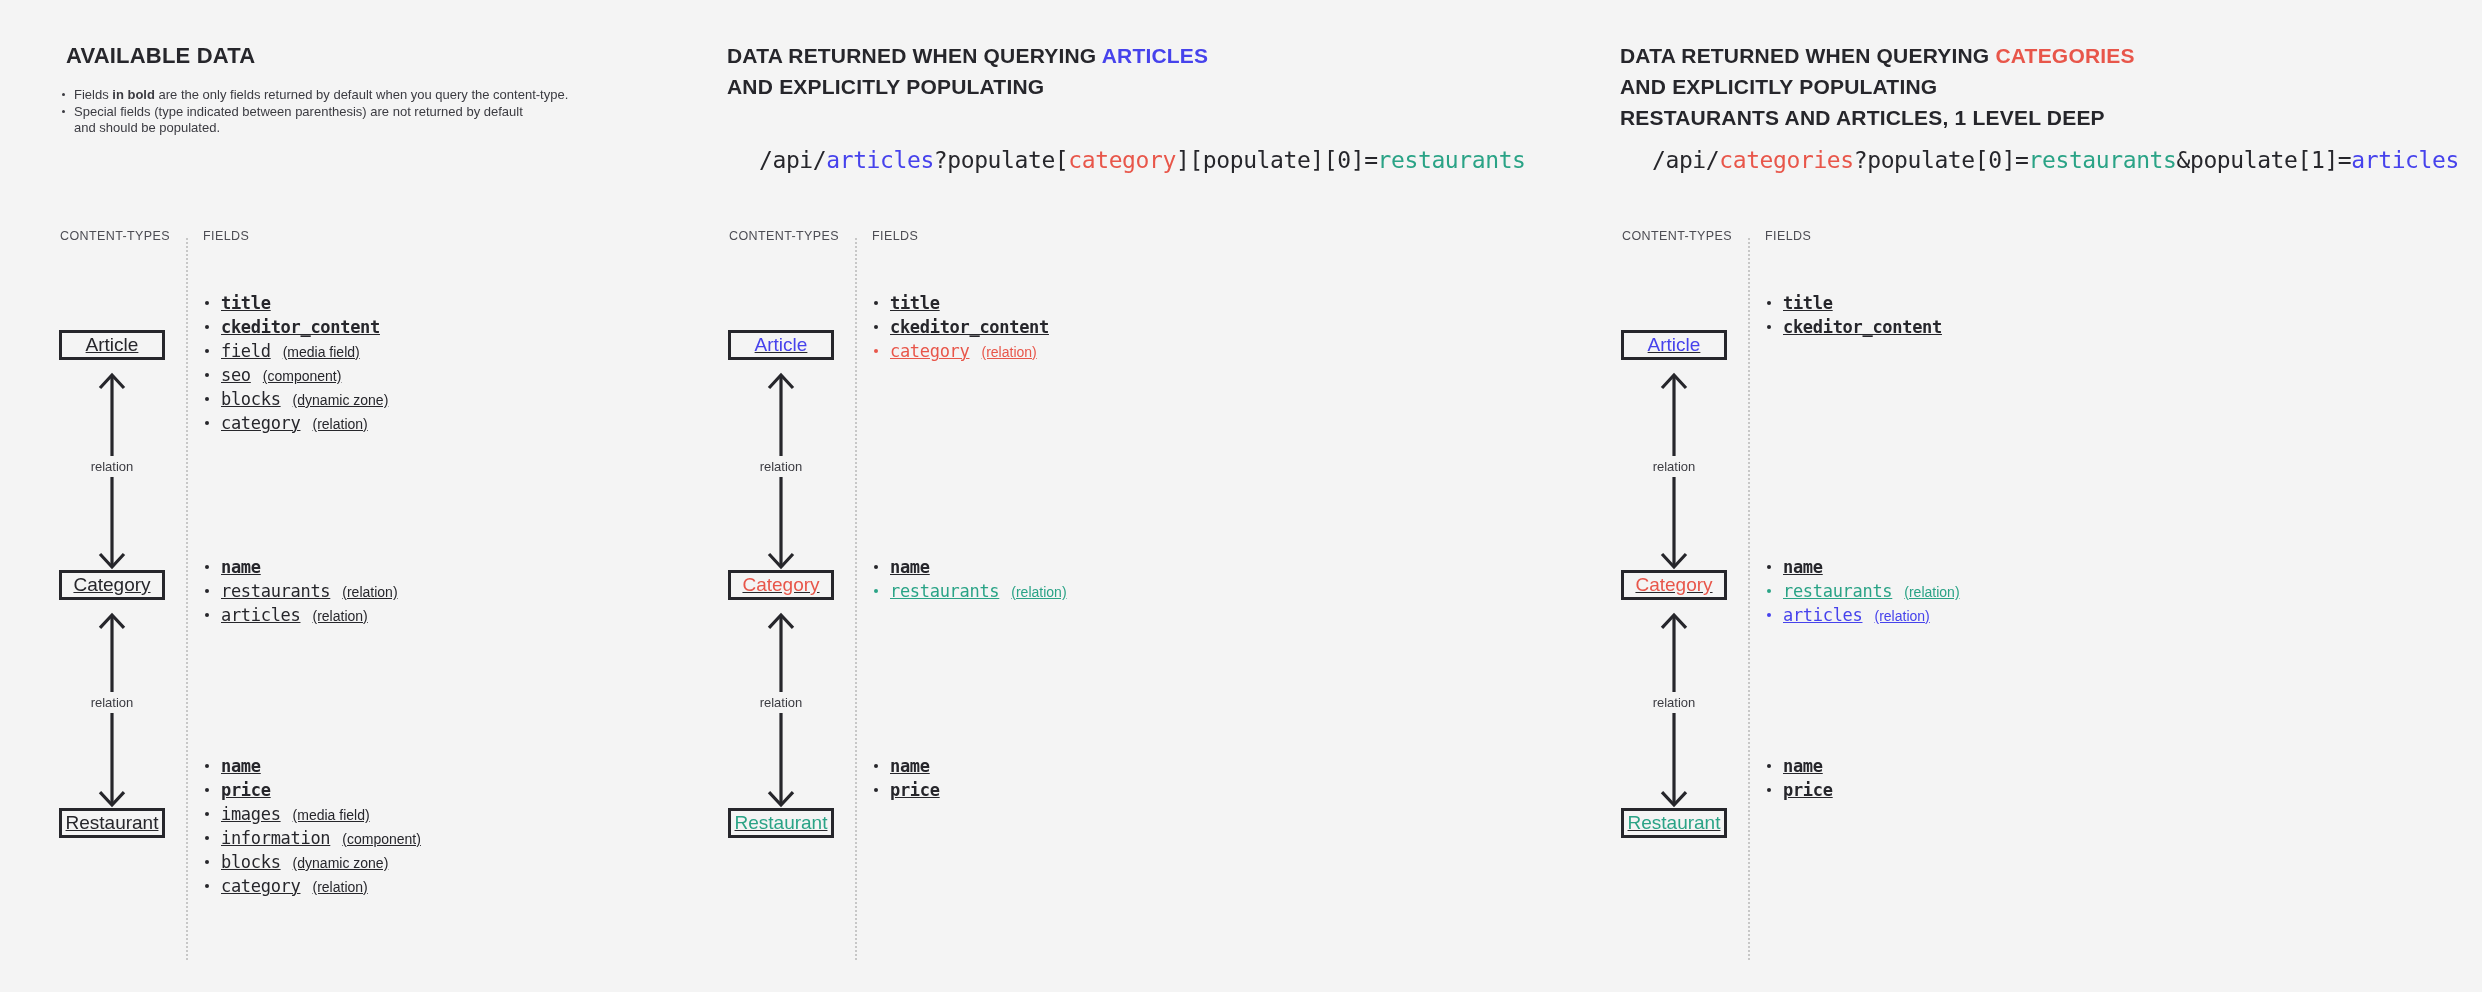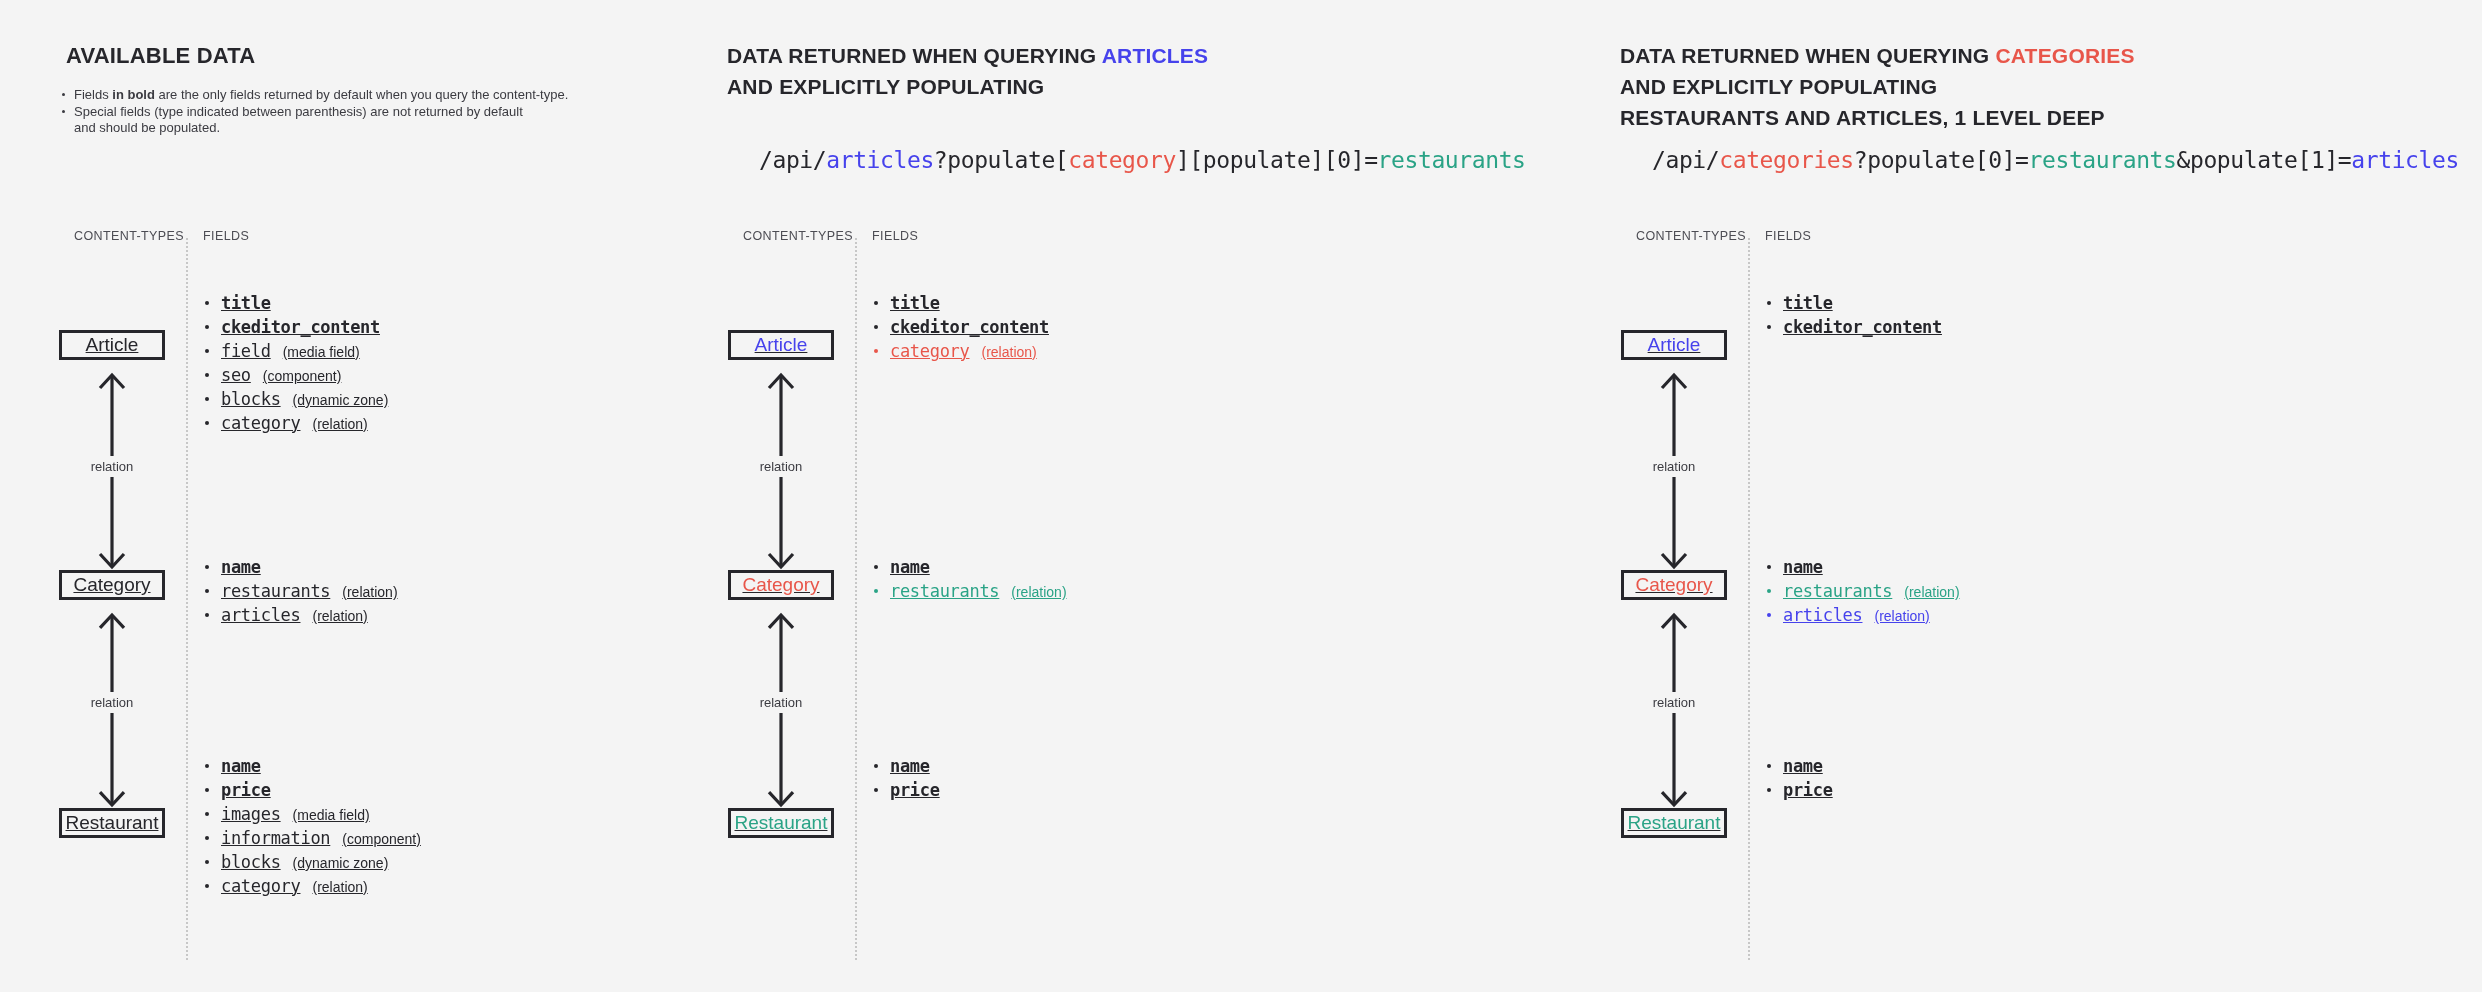--- a/index.html
+++ b/index.html
@@ -18,21 +18,21 @@
   .note-list{position:absolute;left:4px;top:87px;width:620px;}
   .note-row{display:flex;align-items:baseline;font-size:13px;line-height:16.5px;color:var(--c-note,#3b3b41);}
   .note-bullet{align-self:flex-start;margin-top:6px;flex:0 0 auto;width:3px;height:3px;border-radius:50%;
                background:currentColor;margin-right:9px;}
   .note-text{white-space:pre-line;}
 
   .api-line{position:absolute;left:0;top:147px;font-family:"DejaVu Sans Mono",monospace;
             font-size:23px;letter-spacing:-.4px;white-space:nowrap;margin-left:32px;}
 
   .hdr{position:absolute;top:229px;font-size:12.5px;letter-spacing:.4px;color:var(--c-header,#4c4c53);white-space:nowrap;}
-  .hdr-ct{left:16px}.hdr-f{left:145px}
+  .hdr-ct{left:2px}.hdr-f{left:145px}
 
   .divider{position:absolute;left:128px;top:238px;height:722px;width:0;
            border-left:2px dotted var(--c-divider,#c7c7c7);}
 
   .ct-box{position:absolute;left:1px;width:106px;height:30px;box-sizing:border-box;
           border:3px solid var(--c-dark,#26262b);display:flex;align-items:center;justify-content:center;
           font-size:19px;text-decoration:underline;}
   .lv0{top:330px}.lv1{top:570px}.lv2{top:808px}
 
   .connector{position:absolute;left:32px;width:44px;display:block;color:var(--c-dark,#26262b);}

